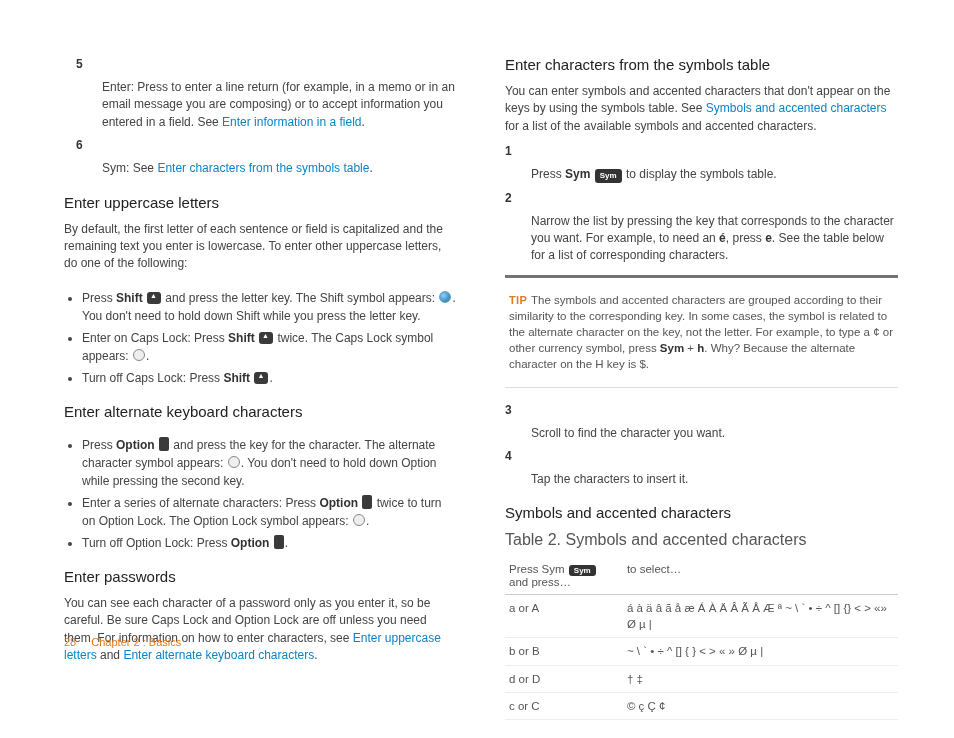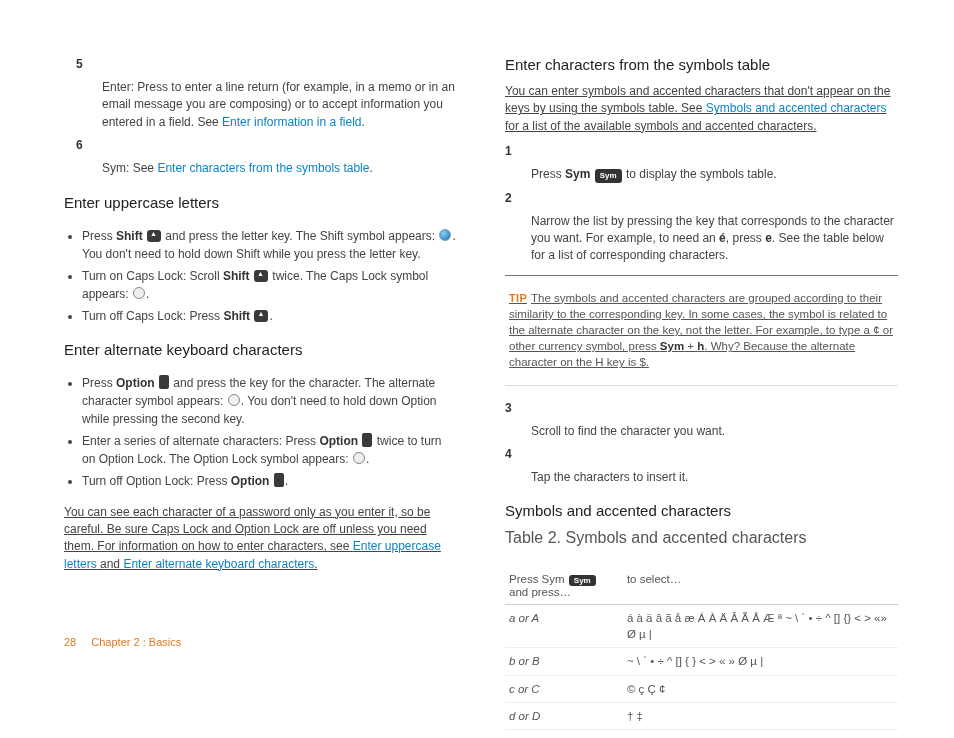--- a/index.html
+++ b/index.html
@@ -20,46 +20,46 @@
     height: 630px;
     box-sizing: border-box;
   }
   .col { flex: 1; min-width: 0; }
   h2 {
     font-weight: 400;
     font-size: 15px;
     color: #222;
     margin: 16px 0 10px 0;
   }
-  p { line-height: 1.45; margin: 8px 0; color: #444; text-decoration: underline; }
+  p { line-height: 1.45; margin: 8px 0; color: #444; }
   ul { margin: 16px 0 14px 0; padding-left: 18px; }
   li { line-height: 1.5; margin-bottom: 4px; color: #444; }
   .numitem { display:flex; gap:12px; margin-bottom:6px; line-height:1.45; }
   .numitem .n { width:14px; flex:none; font-weight:600; color:#333; }
   .numitem .t { flex:1; color:#444;margin-top:23px; }
   .bold { font-weight:600; color:#333; }
   .link { color:#0a84c6; cursor:pointer; }
   .small-list { margin-left: 12px; }
   .icon {
     display:inline-block; width:14px; height:12px;
     background:#3a3a3a; border-radius:3px; vertical-align:-2px;
     position:relative; margin:0 1px;
   }
   .icon.up::after{content:"▲";color:#fff;font-size:7px;position:absolute;left:3px;top:-1px;}
   .icon.opt{width:10px;height:14px;border-radius:2px;}
   .dot{display:inline-block;width:10px;height:10px;border-radius:50%;border:1px solid #888;background:#eee;vertical-align:-1px;margin:0 1px;}
   .dot.blue{background:radial-gradient(circle at 35% 35%, #8cd0ff, #1a6aa8);border-color:#6aa;}
   .sym{display:inline-block;padding:1px 5px;background:#333;color:#fff;font-size:8px;border-radius:3px;vertical-align:0;margin:0 1px;font-weight:600;}
-  .tipbox{border-top:1px solid #737373;border-bottom:1px solid #ddd;padding:10px 4px;margin:10px 0 14px 0;}
+  .tipbox{border-top:3px solid #737373;border-bottom:1px solid #ddd;padding:10px 4px;margin:10px 0 14px 0;}
   .tipbox p{margin:4px 0;font-size:11.5px;color:#555;line-height:1.4;}
   .tiplabel{color:#e07a1f;font-weight:600;font-size:11px;letter-spacing:0.3px;margin-right:4px;}
-  .tbl{width:100%;border-collapse:collapse;font-size:11.5px;margin-top:20px;}
+  .tbl{width:100%;border-collapse:collapse;font-size:11.5px;margin-top:8px;}
   .tbl th{font-weight:400;text-align:left;padding:6px 4px;border-bottom:1px solid #ccc;color:#555;vertical-align:top;}
   .tbl td{padding:5px 4px;border-bottom:1px solid #eee;vertical-align:top;color:#555;line-height:1.4;}
-  .tbl td:first-child{width:30%;font-style:italic;}
+  .tbl td:first-child{width:30%;}
   .caption{font-size:16px;color:#555;margin:8px 0 2px 0;}
   .footer{padding:6px 0 0 64px;font-size:11px;}
   .footer .pg{color:#e07a1f;margin-right:12px;}
   .footer .ch{color:#e07a1f;}
 </style>
 </head>
 <body>
 
 <div class="page">
 
@@ -69,33 +69,35 @@
         <div class="n">5</div>
         <div class="t"><span>Enter:</span><span> Press to enter a line return (for example, in a memo or in an email message you are composing) or to accept information you entered in a field. See </span><span class="link">Enter information in a field</span><span>.</span></div>
       </div>
       <div class="numitem">
         <div class="n">6</div>
         <div class="t"><span>Sym:</span><span> See </span><span class="link">Enter characters from the symbols table</span><span>.</span></div>
       </div>
     </div>
 
     <h2>Enter uppercase letters</h2>
+    <p>By default, the first letter of each sentence or field is capitalized and the remaining text you enter is lowercase. To enter other uppercase letters, do one of the following:</p>
     <ul>
       <li><span>Press </span><span class="bold">Shift</span> <span class="icon up"></span><span> and press the letter key. The Shift symbol appears: </span><span class="dot blue"></span><span>. You don't need to hold down Shift while you press the letter key.</span></li>
-      <li><span>Turn on Caps Lock: Scroll </span><span class="bold">Shift</span> <span class="icon up"></span><span> twice. The Caps Lock symbol appears: </span><span class="dot"></span><span>.</span></li>
+      <li><span>Enter on Caps Lock: Press </span><span class="bold">Shift</span> <span class="icon up"></span><span> twice. The Caps Lock symbol appears: </span><span class="dot"></span><span>.</span></li>
       <li><span>Turn off Caps Lock: Press </span><span class="bold">Shift</span> <span class="icon up"></span><span>.</span></li>
     </ul>
 
     <h2>Enter alternate keyboard characters</h2>
     <ul>
       <li><span>Press </span><span class="bold">Option</span> <span class="icon opt"></span><span> and press the key for the character. The alternate character symbol appears: </span><span class="dot"></span><span>. You don't need to hold down Option while pressing the second key.</span></li>
       <li><span>Enter a series of alternate characters: Press </span><span class="bold">Option</span> <span class="icon opt"></span><span> twice to turn on Option Lock. The Option Lock symbol appears: </span><span class="dot"></span><span>.</span></li>
       <li><span>Turn off Option Lock: Press </span><span class="bold">Option</span> <span class="icon opt"></span><span>.</span></li>
     </ul>
 
+    <h2>Enter passwords</h2>
     <p><span>You can see each character of a password only as you enter it, so be careful. Be sure Caps Lock and Option Lock are off unless you need them. For information on how to enter characters, see </span><span class="link">Enter uppercase letters</span><span> and </span><span class="link">Enter alternate keyboard characters</span><span>.</span></p>
   </div>
 
   <div class="col">
     <h2 style="margin-top:0">Enter characters from the symbols table</h2>
     <p><span>You can enter symbols and accented characters that don't appear on the keys by using the symbols table. See </span><span class="link">Symbols and accented characters</span><span> for a list of the available symbols and accented characters.</span></p>
 
     <div class="numitem">
       <div class="n">1</div>
       <div class="t"><span>Press </span><span class="bold">Sym</span> <span class="sym">Sym</span><span> to display the symbols table.</span></div>
@@ -130,26 +132,26 @@
       <tbody>
         <tr>
             <td>a or A</td>
             <td>á à ä â ã å æ Á À Ä Â Ã Å Æ ª ~ \ ` • ÷ ^ [] {} &lt; &gt; «» Ø µ |</td>
           </tr>
         <tr>
             <td>b or B</td>
             <td>~ \ ` • ÷ ^ [] { } &lt; &gt; « » Ø µ |</td>
           </tr>
         <tr>
+            <td>d or D</td>
+            <td>† ‡</td>
+          </tr>
+        <tr>
             <td>c or C</td>
             <td>© ç Ç ¢</td>
-          </tr>
-        <tr>
-            <td>d or D</td>
-            <td>† ‡</td>
           </tr>
       </tbody>
     </table>
   </div>
 </div>
 
 <div class="footer">
   <span class="pg">28</span>
   <span class="ch">Chapter 2  :  Basics</span>
 </div>

